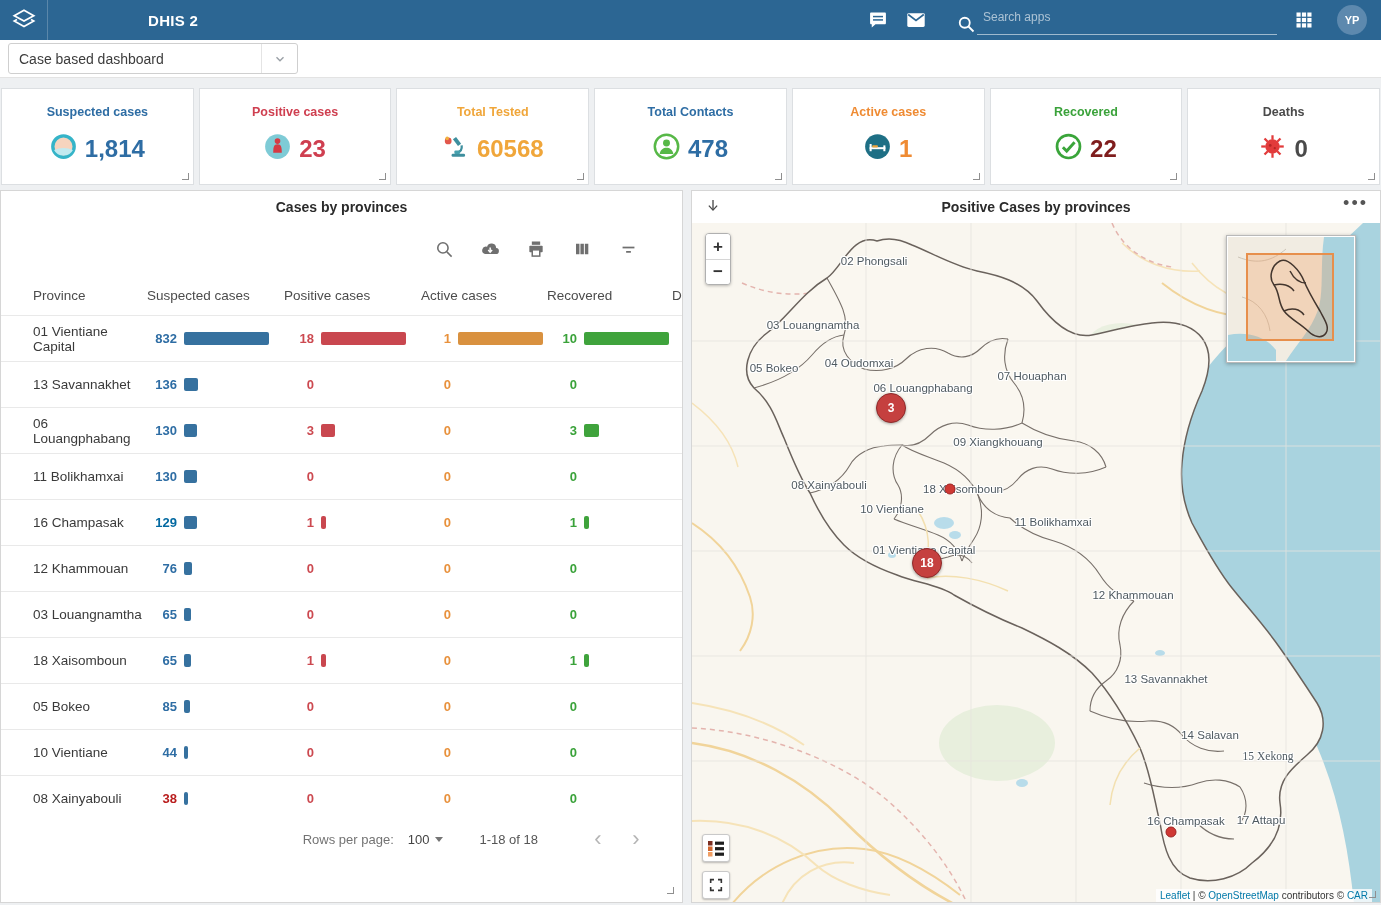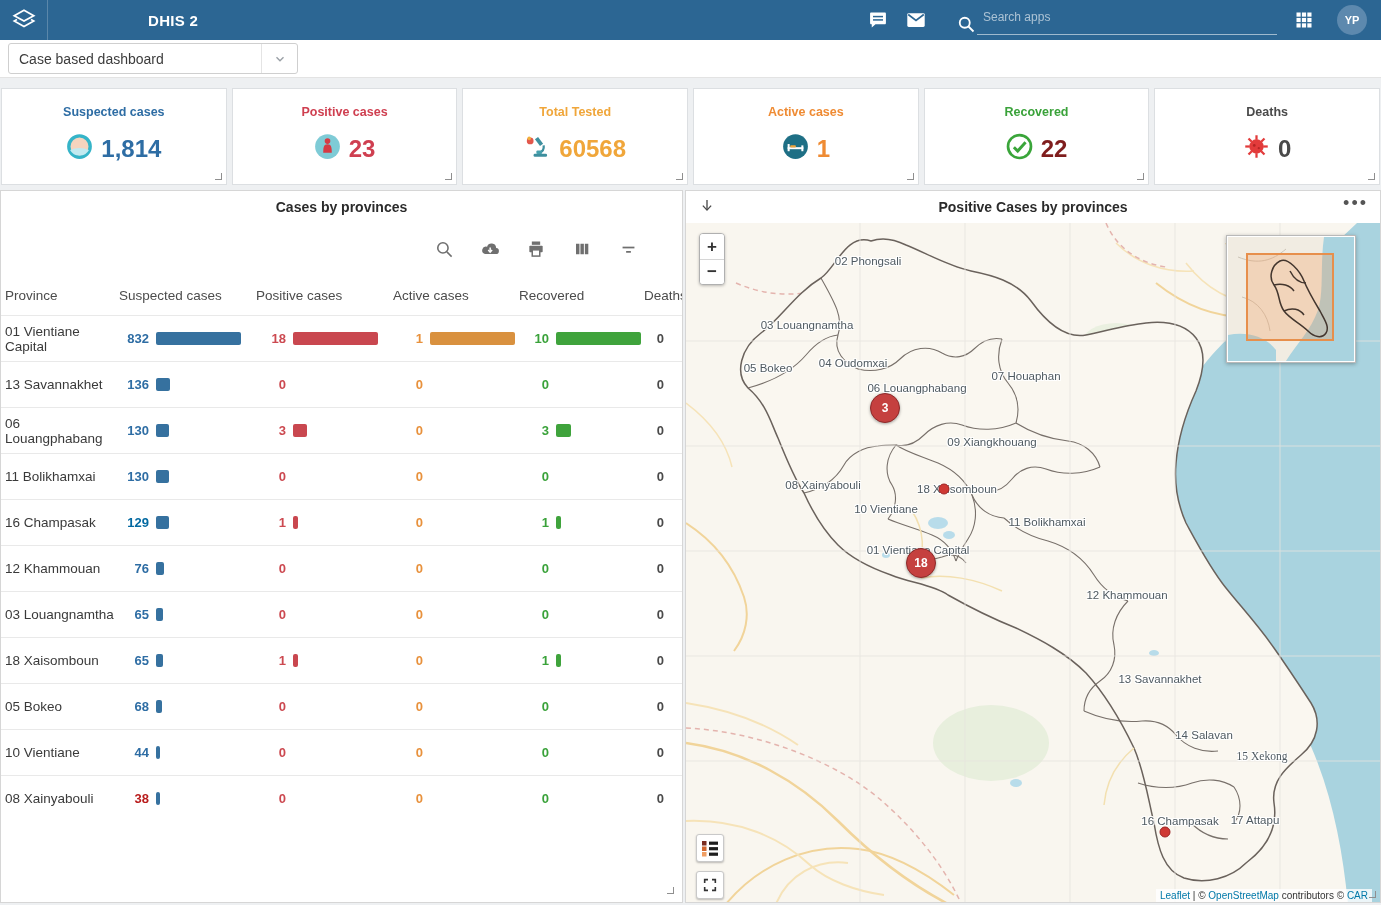--- a/index.html
+++ b/index.html
@@ -30,31 +30,31 @@
   
   .cards-row { display:flex; gap:5px; padding:10px 1px 0 1px; height:107px; }
   .card { flex:1; background:#fff; border:1px solid #dcdfe2; position:relative; display:flex; flex-direction:column; align-items:center; }
   .card-title { font-size:12.5px; font-weight:bold; margin-top:16px; }
   .card-body { display:flex; align-items:center; gap:8px; margin-top:14px; }
   .card-value { font-size:24px; font-weight:bold; }
   .rcorner { position:absolute; right:4px; bottom:4px; width:7px; height:7px;
              border-right:1.5px solid #8f8f8f; border-bottom:1.5px solid #8f8f8f; cursor:nwse-resize; }
 
   
-  .panels { display:flex; gap:2px; margin-top:5px; height:713px; }
+  .panels { display:flex; gap:8px; margin-top:5px; height:713px; }
   .panel { background:#fff; border:1px solid #d6d6d6; position:relative; overflow:hidden; }
   .panel-table { width:683px; }
   .panel-map { flex:1; }
   .panel-head { height:32px; display:flex; align-items:center; justify-content:center; position:relative; }
   .panel-title { font-size:14px; font-weight:bold; color:#2b2b2b; }
 
   
   .tbl-toolbar { height:52px; display:flex; align-items:center; justify-content:flex-end; gap:26px; padding-right:44px; color:#6f6f6f; }
   .tbtn { width:20px; height:20px; cursor:pointer; display:flex; align-items:center; justify-content:center; }
-  .tgrid-head, .trow { display:grid; grid-template-columns:114px 137px 137px 126px 125px 60px; padding-left:4px; align-items:center; }
+  .tgrid-head, .trow { display:grid; grid-template-columns:114px 137px 137px 126px 125px 60px; padding-left:32px; align-items:center; }
   .tgrid-head { height:40px; font-size:13.5px; color:#4c4c4c; }
   .trow { min-height:46px; border-top:1px solid #e9e9e9; font-size:13.5px; color:#3a3a3a; padding-top:5px; padding-bottom:5px; }
   .metric { display:flex; align-items:center; }
   .metric .val { min-width:30px; text-align:right; font-weight:bold; font-size:13px; }
   .metric .bar { height:13px; border-radius:2px; margin-left:7px; }
   .deaths-cell .val { min-width:20px; }
   .pagerow { height:36px; display:flex; align-items:center; justify-content:flex-end; font-size:13px; color:#737373; padding-right:34px; gap:0; }
   .pp-label { margin-right:14px; }
   .pp-select { display:flex; align-items:center; gap:6px; color:#444; cursor:pointer; margin-right:36px; }
   .caret-down { width:0; height:0; border-left:4px solid transparent; border-right:4px solid transparent; border-top:5px solid #757575; }
@@ -180,20 +180,32 @@
       <div class="card-body">
         <span class="card-icon"><svg width="27" height="27" viewBox="0 0 24 24">
             <circle cx="5.5" cy="7" r="3" fill="#e2574c"></circle>
             <circle cx="4.6" cy="4.8" r="1.6" fill="#f2b03c"></circle>
             <path d="M12.5 3.5 L17 9.5 L14.2 11.6 L9.7 5.6 Z" fill="#3e8f9e"></path>
             <path d="M17.5 11 C18 14.5 16 17 12.8 17.8" stroke="#3e8f9e" stroke-width="2" fill="none"></path>
             <rect x="8.5" y="18.5" width="12" height="2.6" rx="1.2" fill="#3e8f9e"></rect>
             <rect x="11" y="15.5" width="5" height="3.2" rx="1" fill="#46a0ad"></rect>
           </svg></span>
         <span class="card-value" style="color:#f0a63a">60568</span>
+      </div>
+      <span class="rcorner"></span>
+    </div>
+    <div class="card">
+      <div class="card-title" style="color:#2e6da4">Total Contacts</div>
+      <div class="card-body">
+        <span class="card-icon"><svg width="27" height="27" viewBox="0 0 24 24">
+            <circle cx="12" cy="12" r="10.4" fill="none" stroke="#57b847" stroke-width="2.2"></circle>
+            <circle cx="12" cy="8.8" r="3.1" fill="#57b847"></circle>
+            <path d="M5.8 18.6 C6.8 14.4 9.2 13 12 13 C14.8 13 17.2 14.4 18.2 18.6 Z" fill="#57b847"></path>
+          </svg></span>
+        <span class="card-value" style="color:#2e6da4">478</span>
       </div>
       <span class="rcorner"></span>
     </div>
     <div class="card">
       <div class="card-title" style="color:#ef8b33">Active cases</div>
       <div class="card-body">
         <span class="card-icon"><svg width="27" height="27" viewBox="0 0 24 24">
             <circle cx="12" cy="12" r="11" fill="#1e6f85"></circle>
             <rect x="5" y="12.6" width="14" height="1.8" fill="#fff"></rect>
             <rect x="5" y="9.8" width="1.8" height="6.4" fill="#fff"></rect>
@@ -448,21 +460,21 @@
             <span class="val" style="color:#3aa23a">1</span>
             <div class="bar" style="width:5px;background:#3fa33c"></div>
           </span>
           <span class="metric deaths-cell">
             <span class="val" style="color:#4a4a4a">0</span>
           </span>
         </div>
         <div class="trow">
           <span>05 Bokeo</span>
           <span class="metric">
-            <span class="val" style="color:#2e6da4">68</span>
+            <span class="val" style="color:#2e6da4">85</span>
             <div class="bar" style="width:6px;background:#36719f"></div>
           </span>
           <span class="metric">
             <span class="val" style="color:#cc4950">0</span>
           </span>
           <span class="metric">
             <span class="val" style="color:#e8913c">0</span>
           </span>
           <span class="metric">
             <span class="val" style="color:#3aa23a">0</span>
@@ -503,20 +515,30 @@
             <span class="val" style="color:#e8913c">0</span>
           </span>
           <span class="metric">
             <span class="val" style="color:#3aa23a">0</span>
           </span>
           <span class="metric deaths-cell">
             <span class="val" style="color:#4a4a4a">0</span>
           </span>
         </div>
       </div>
+    <div class="pagerow">
+      <span class="pp-label">Rows per page:</span>
+      <span class="pp-select">
+        <span>100</span>
+        <span class="caret-down"></span>
+      </span>
+      <span class="pp-range">1-18 of 18</span>
+      <span class="pchev">‹</span>
+      <span class="pchev">›</span>
+    </div>
     <span class="rcorner" style="right:8px;bottom:8px"></span>
   </div>
 
   <div class="panel panel-map">
     <div class="panel-head">
       <span class="map-head-icon">
         <svg width="18" height="18" viewBox="0 0 24 24" fill="none" stroke="#4a4a4a" stroke-width="1.8">
             <line x1="12" y1="4" x2="12" y2="17"></line>
             <path d="M6.5 11.5 L12 17.5 L17.5 11.5"></path>
           </svg>

